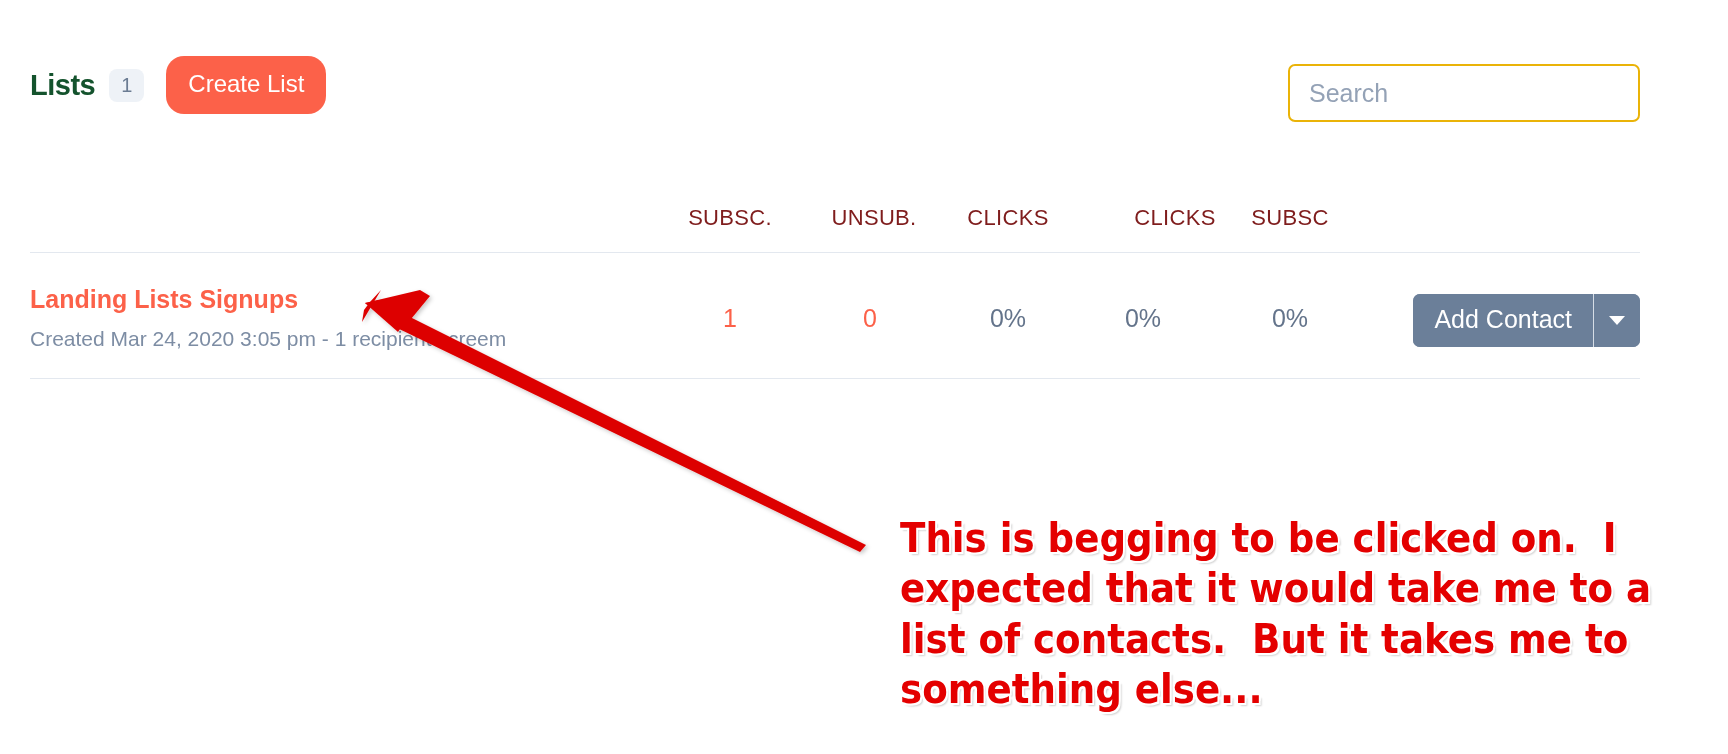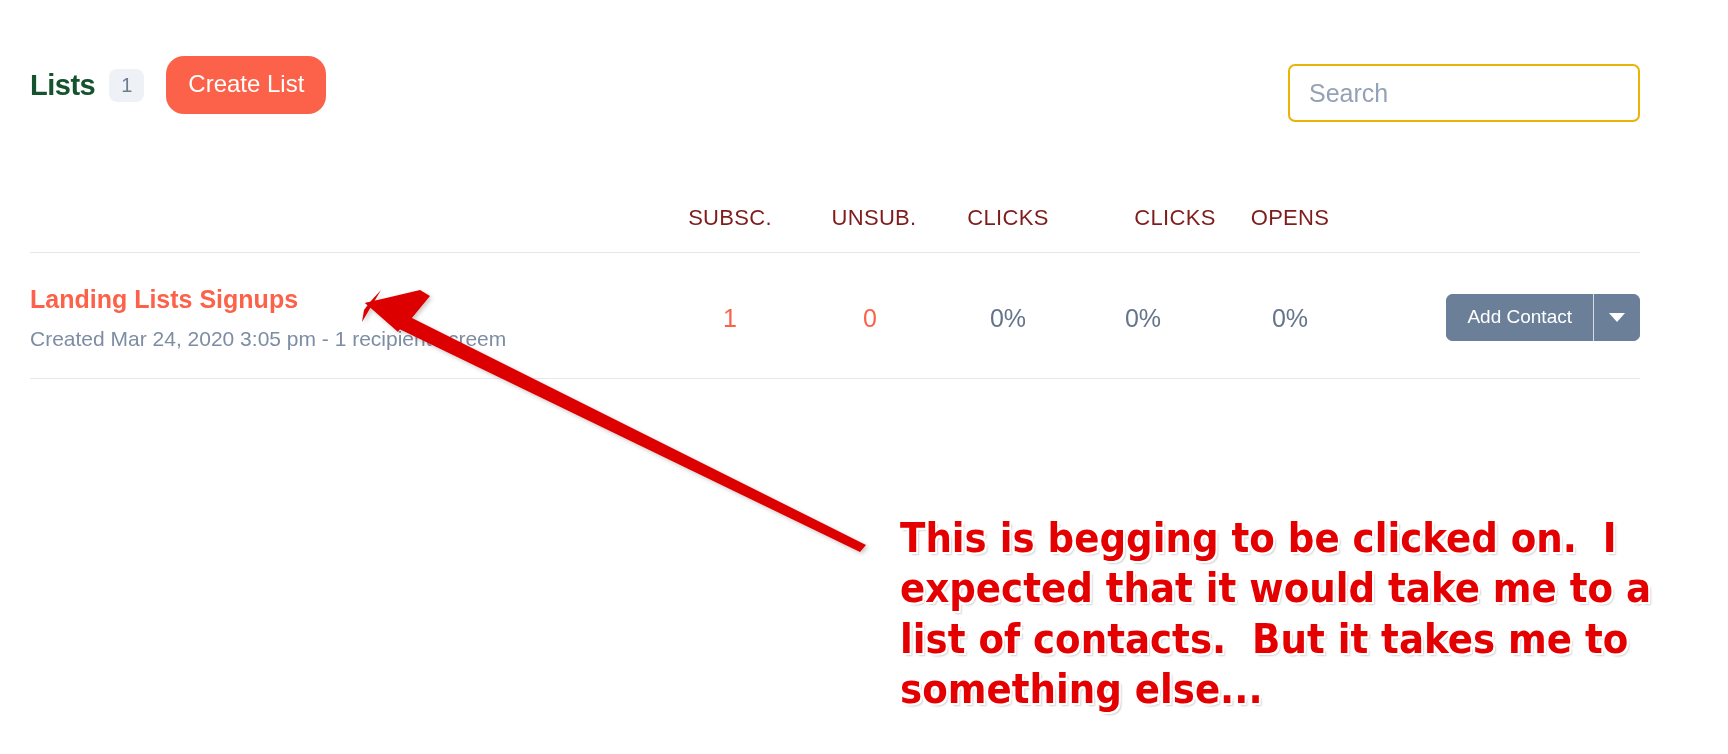--- a/index.html
+++ b/index.html
@@ -84,21 +84,21 @@
   
   .split-btn {
     position: absolute; right: 0; top: 41px;
     display: flex; align-items: stretch;
     border-radius: 7px; overflow: hidden;
     background: #6b7f99;
   }
   .split-btn .main {
     background: #6b7f99; color: #fff; border: none;
     font-family: "Liberation Sans", sans-serif;
-    font-size: 19px; padding: 13px 21px 15px;
+    font-size: 25px; padding: 13px 21px 15px;
     cursor: pointer; line-height: 1;
   }
   .split-btn .sep { width: 1px; background: #d6dde6; }
   .split-btn .caret {
     background: #6b7f99; border: none; color: #fff;
     width: 46px; display: flex; align-items: center; justify-content: center;
     cursor: pointer;
   }
   .caret-glyph {
     width: 0; height: 0;
@@ -138,21 +138,21 @@
   <div class="search-wrap">
     <input class="search-input" type="text" placeholder="Search" style="">
   </div>
 
   <div class="table">
     <div class="thead" id="thead">
         <div class="th" style="left: 700px;">SUBSC.</div>
         <div class="th" style="left: 844px;">UNSUB.</div>
         <div class="th" style="left: 978px;">CLICKS</div>
         <div class="th" style="left: 1113px; margin-left: 32px;">CLICKS</div>
-        <div class="th" style="left: 1260px;">OPENS</div>
+        <div class="th" style="left: 1260px;">SUBSC</div>
       </div>
     <div class="divider"></div>
     <div id="tbody">
         <div class="row">
           <div class="row-main">
             <a class="list-name">Landing Lists Signups</a>
             <div class="list-meta">Created Mar 24, 2020 3:05 pm - 1 recipient screem</div>
           </div>
           <div class="cell accent" style="left: 700px;">1</div>
           <div class="cell accent" style="left: 840px;">0</div>

